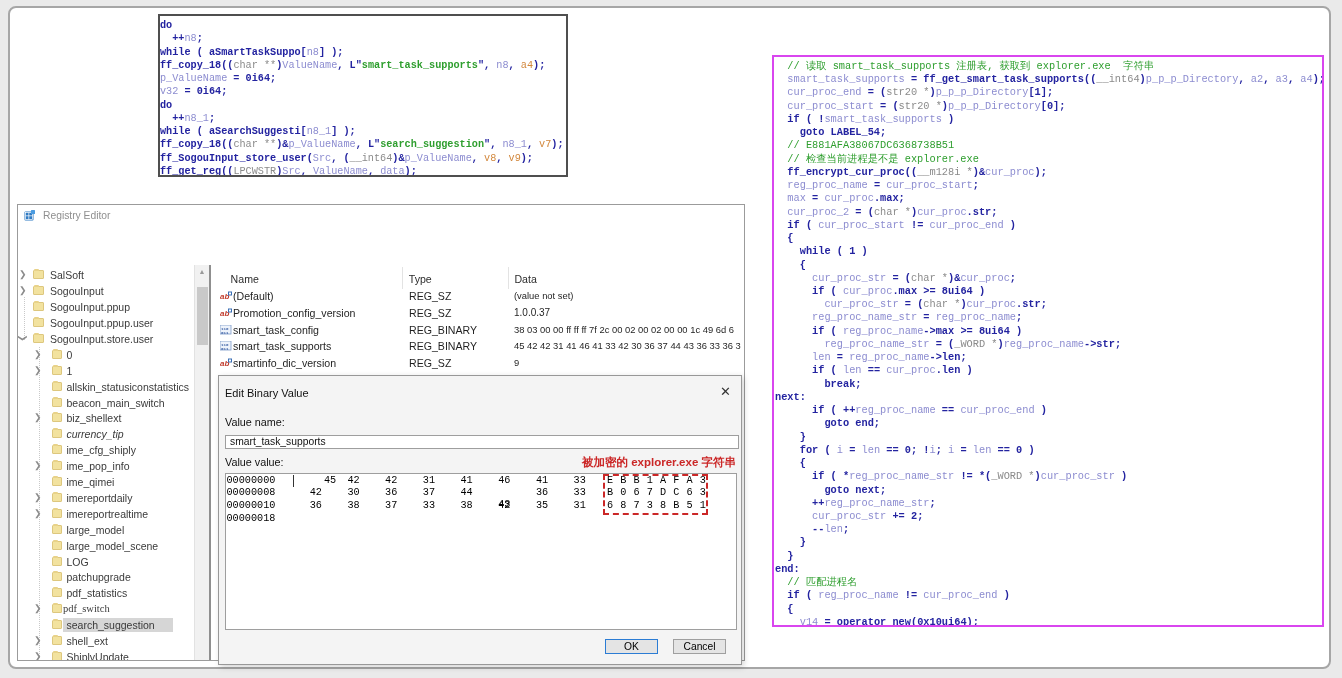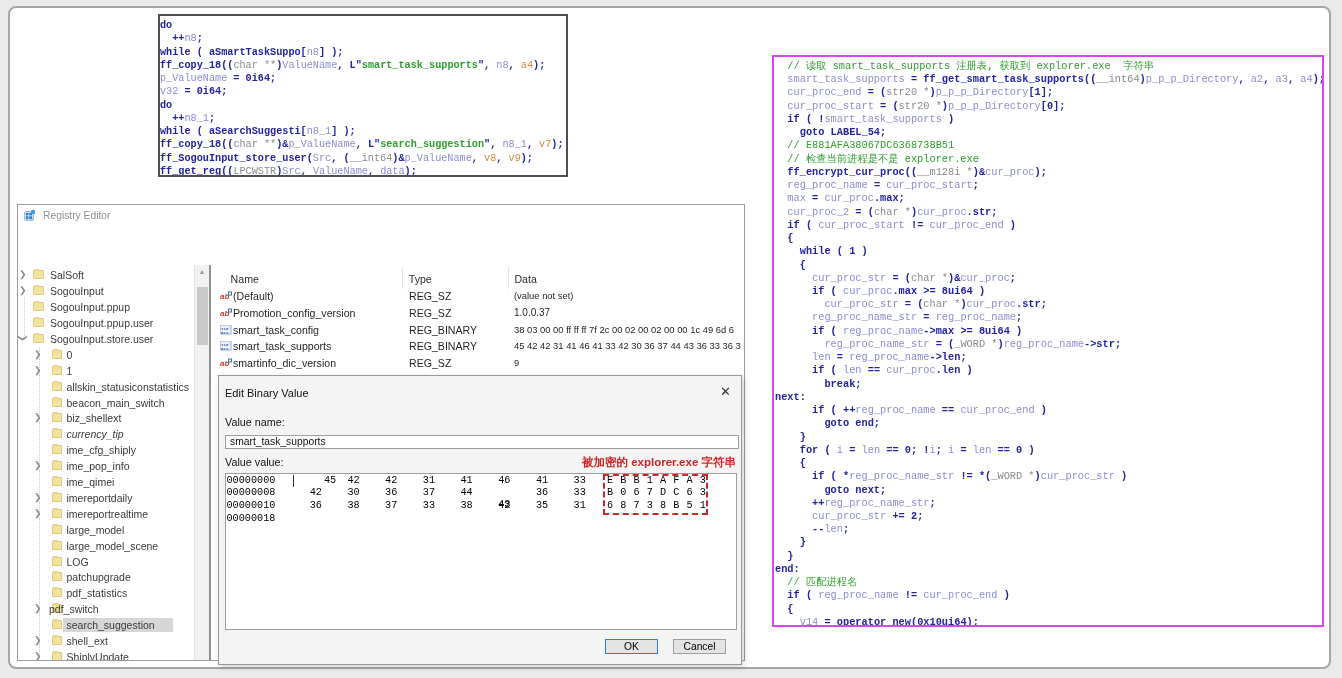--- a/index.html
+++ b/index.html
@@ -165,21 +165,21 @@
         <span class="fold" style="left:33.5px;"></span>
         <span style="position:absolute;left:48.5px;top:1px;">patchupgrade</span>
       </div>
       <div class="trow" style="left:0;top:321.3px;width:176px;">
         <span class="fold" style="left:33.5px;"></span>
         <span style="position:absolute;left:48.5px;top:1px;">pdf_statistics</span>
       </div>
       <div class="trow" style="left:0;top:337.2px;width:176px;">
         <span class="chev" style="left:16px;">❯</span>
         <span class="fold" style="left:33.5px;"></span>
-        <span style="position:absolute;left:31px;top:1px;">pdf_switch</span>
+        <span style="position:absolute;left:45px;top:1px;font-family:Liberation Serif, serif;">pdf_switch</span>
       </div>
       <div class="trow" style="left:0;top:353.1px;width:176px;">
         <div style="position:absolute;left:44.5px;top:0;width:110px;height:14px;background:#d6d6d6;"></div>
         <span class="fold" style="left:33.5px;"></span>
         <span style="position:absolute;left:48.5px;top:1px;">search_suggestion</span>
       </div>
       <div class="trow" style="left:0;top:369.0px;width:176px;">
         <span class="chev" style="left:16px;">❯</span>
         <span class="fold" style="left:33.5px;"></span>
         <span style="position:absolute;left:48.5px;top:1px;">shell_ext</span>

